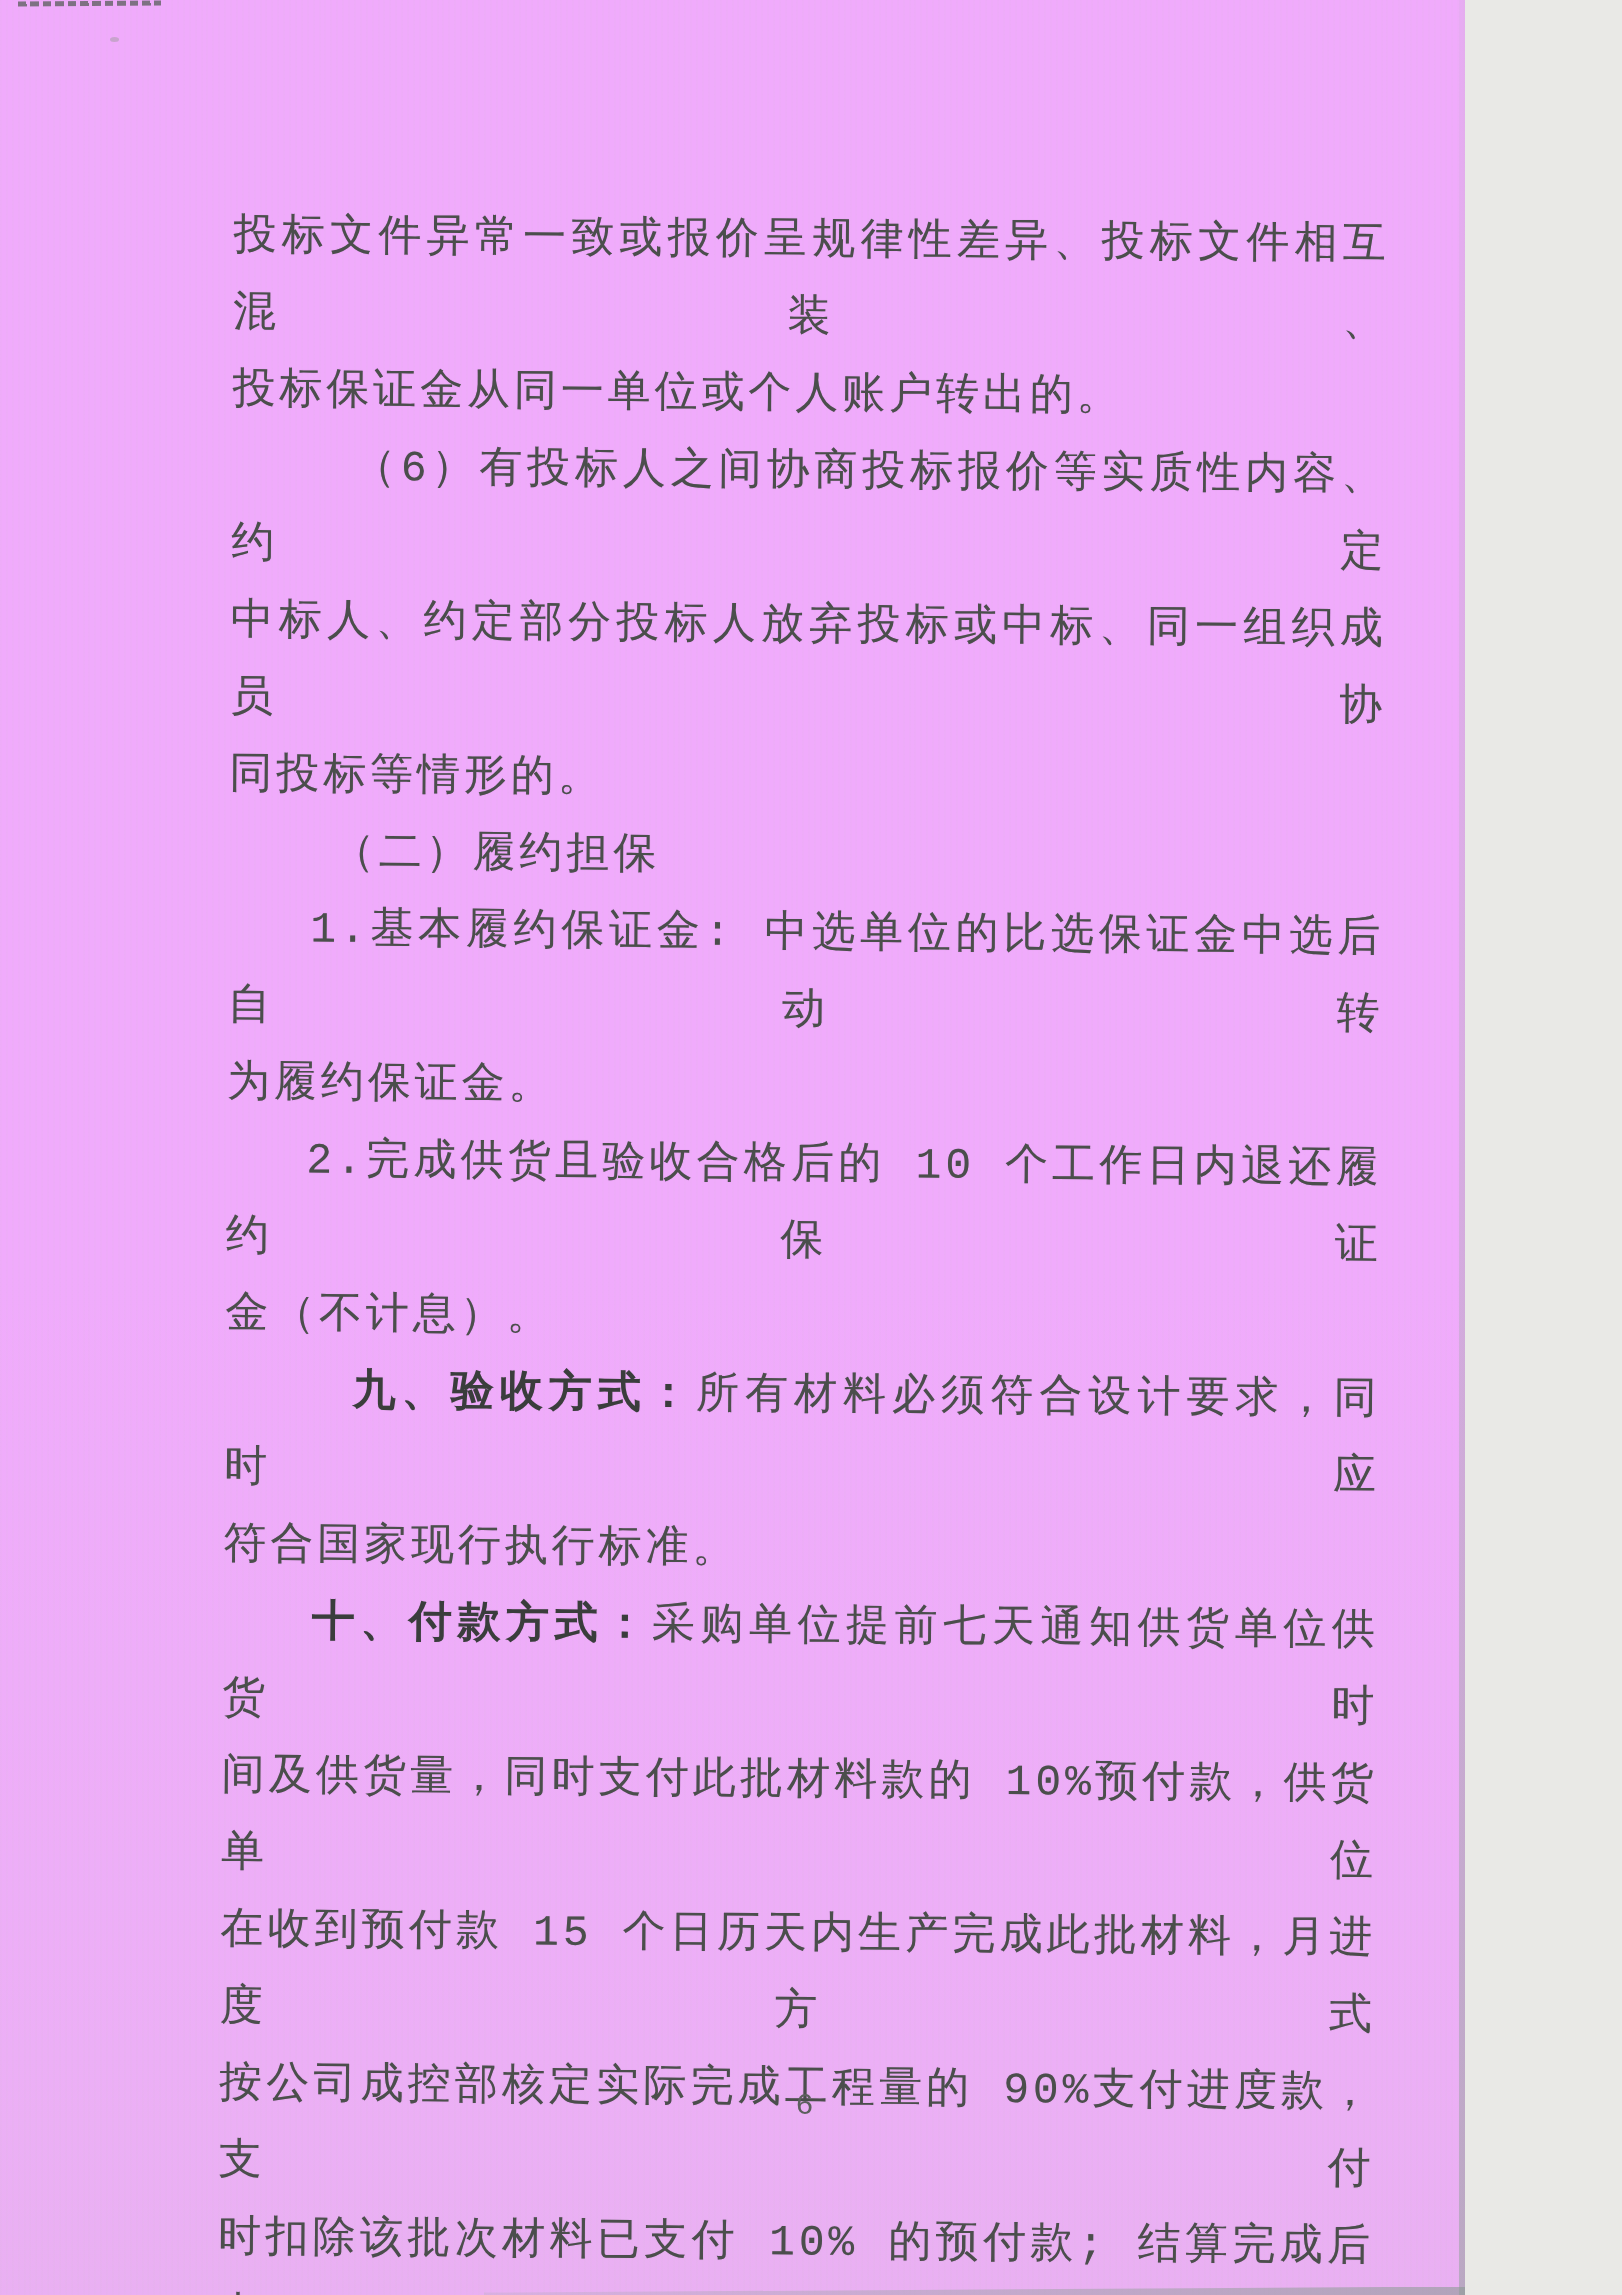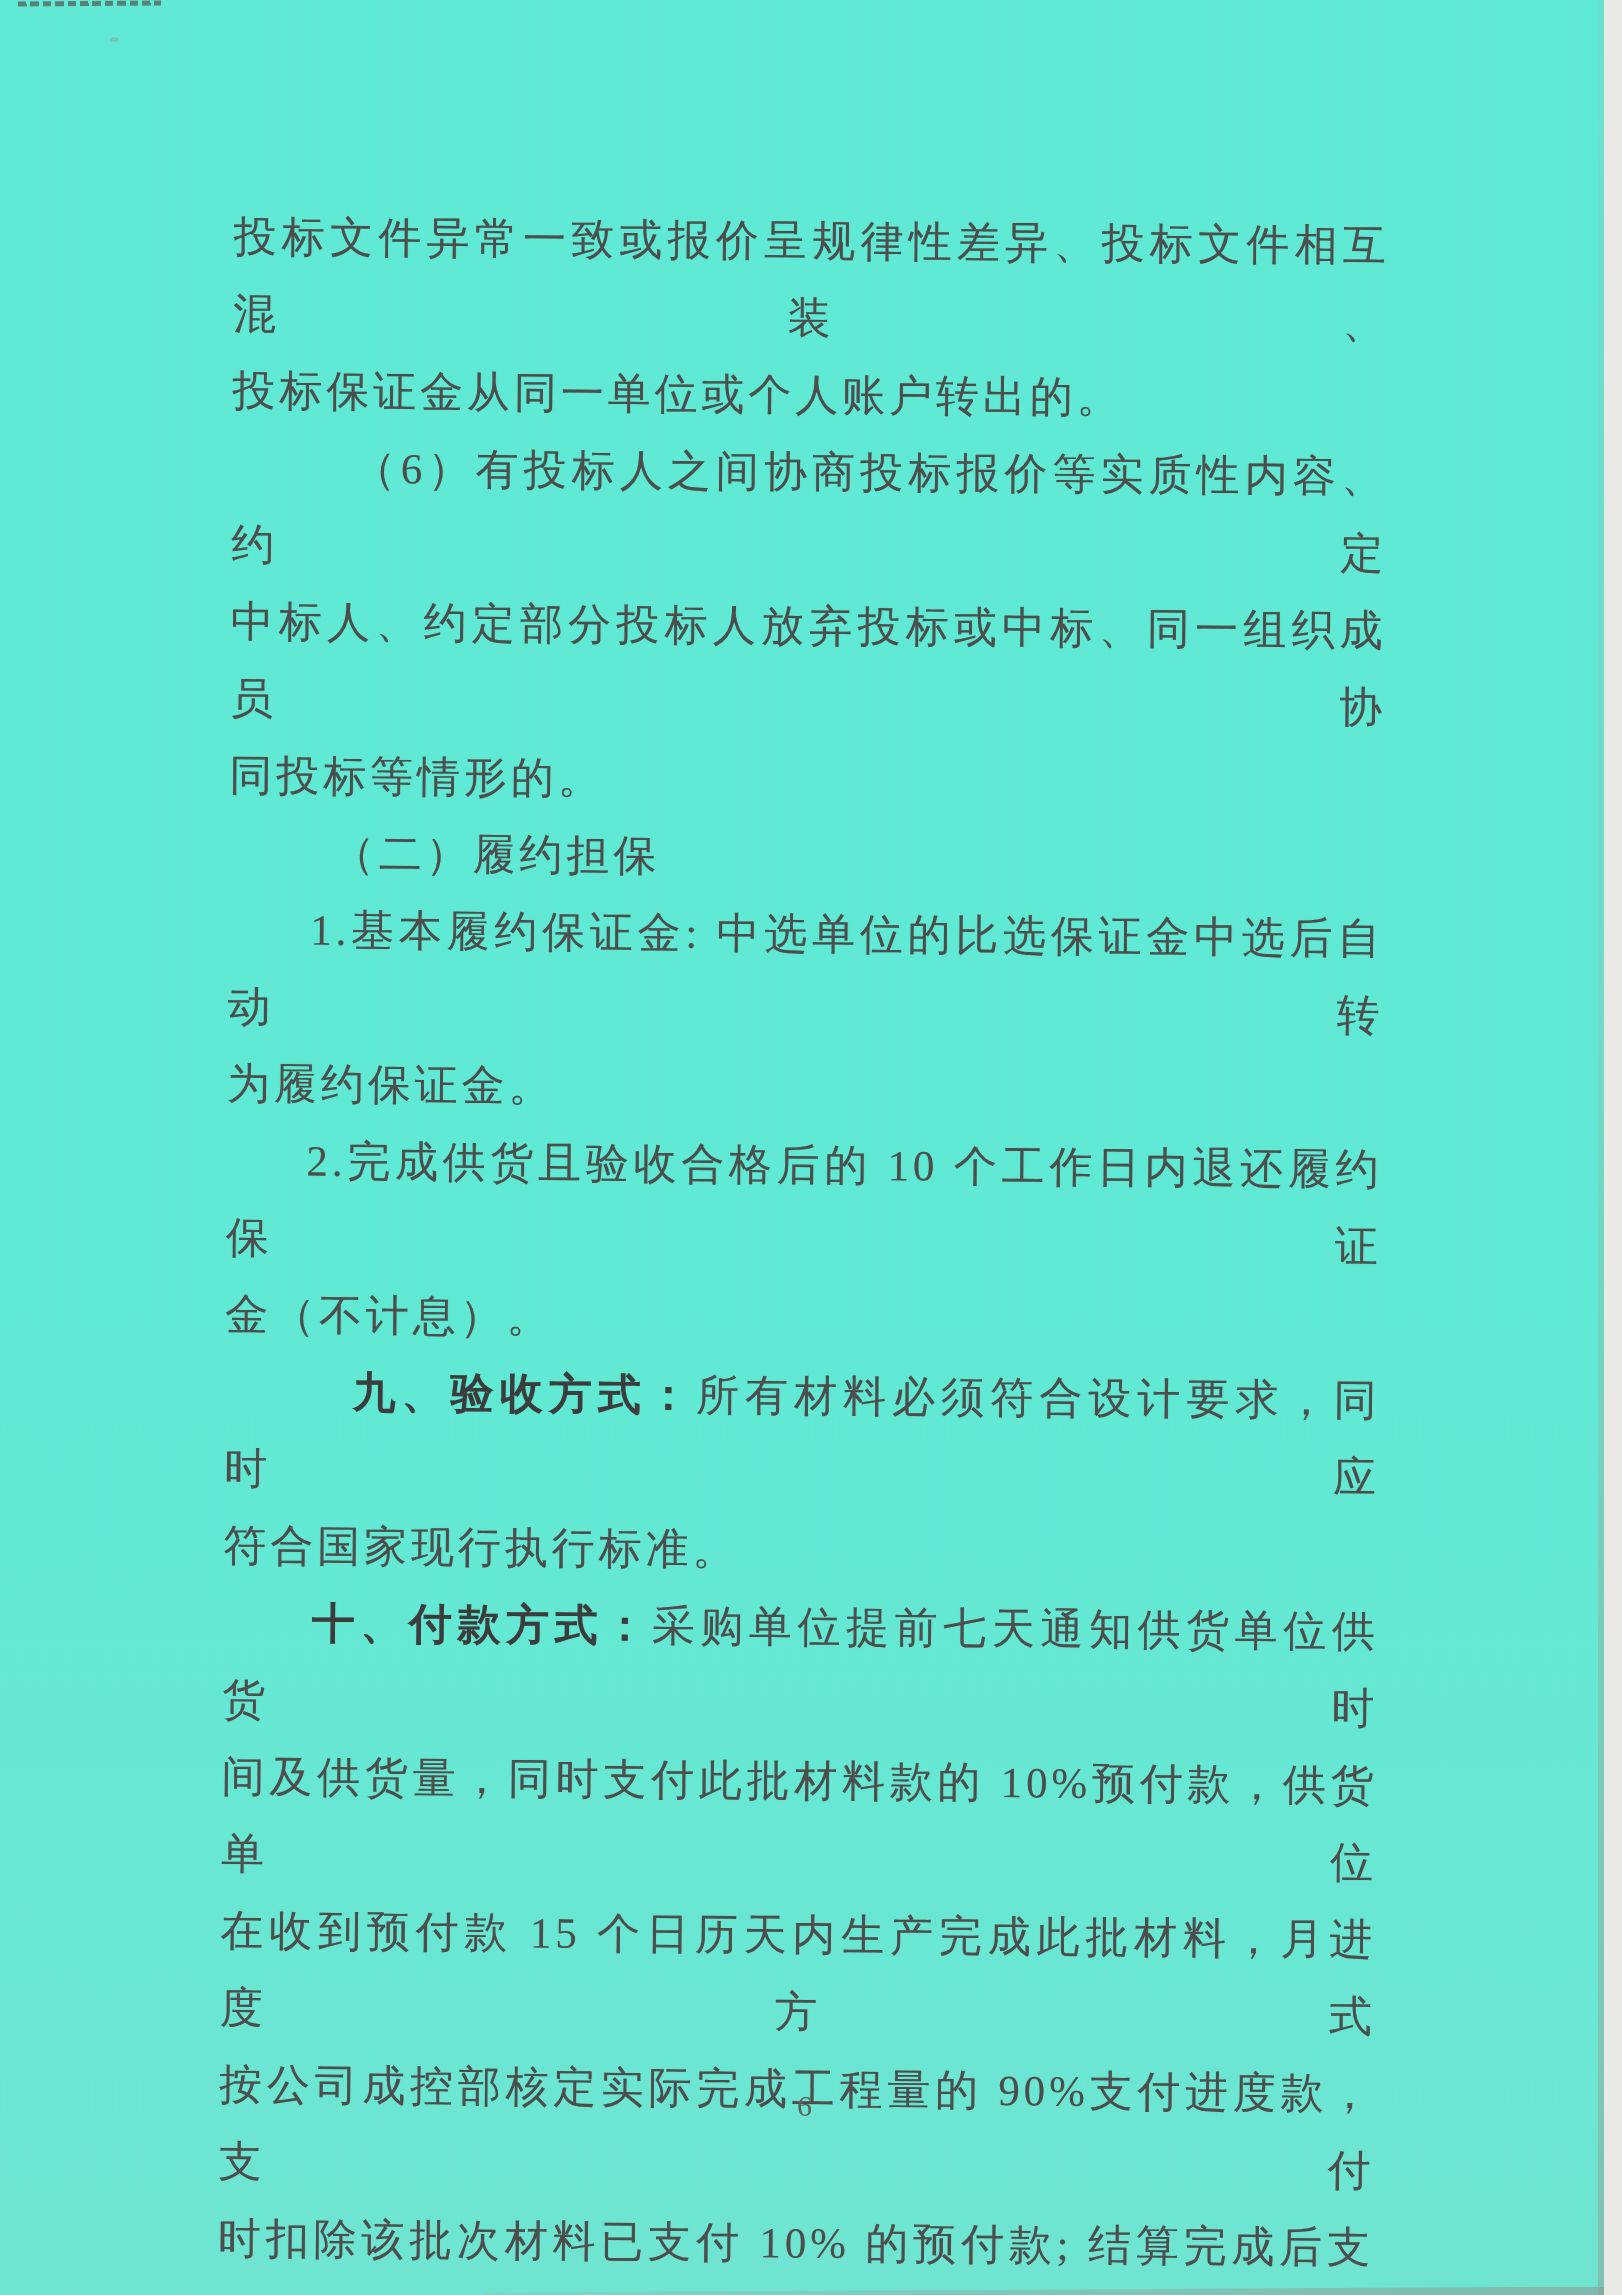--- a/index.html
+++ b/index.html
@@ -1,22 +1,22 @@
 <!DOCTYPE html>
 <html style="font-size:10.5px"><head>
 <meta charset="utf-8">
 <style>
   * { margin:0; padding:0; box-sizing:border-box; }
   html,body { background:#e9e9e6; }
   .page {
     position:relative;
-    width:1604px; height:2295px;
-    background:#5eead4;
+    width:1465px; height:2295px;
+    background:#f0abfc;
     overflow:hidden;
-    font-family:Liberation Serif, serif;
+    font-family:Liberation Mono, monospace;
   }
   
   .texture {
     position:absolute; inset:0;
     background:
       repeating-linear-gradient(90deg, rgba(190,192,180,0.045) 0 2px, rgba(255,255,255,0) 2px 5.9px),
       linear-gradient(180deg, rgba(255,255,255,0) 55%, rgba(205,208,198,0.10) 88%, rgba(198,202,192,0.16) 100%);
     pointer-events:none;
   }
   .content {

